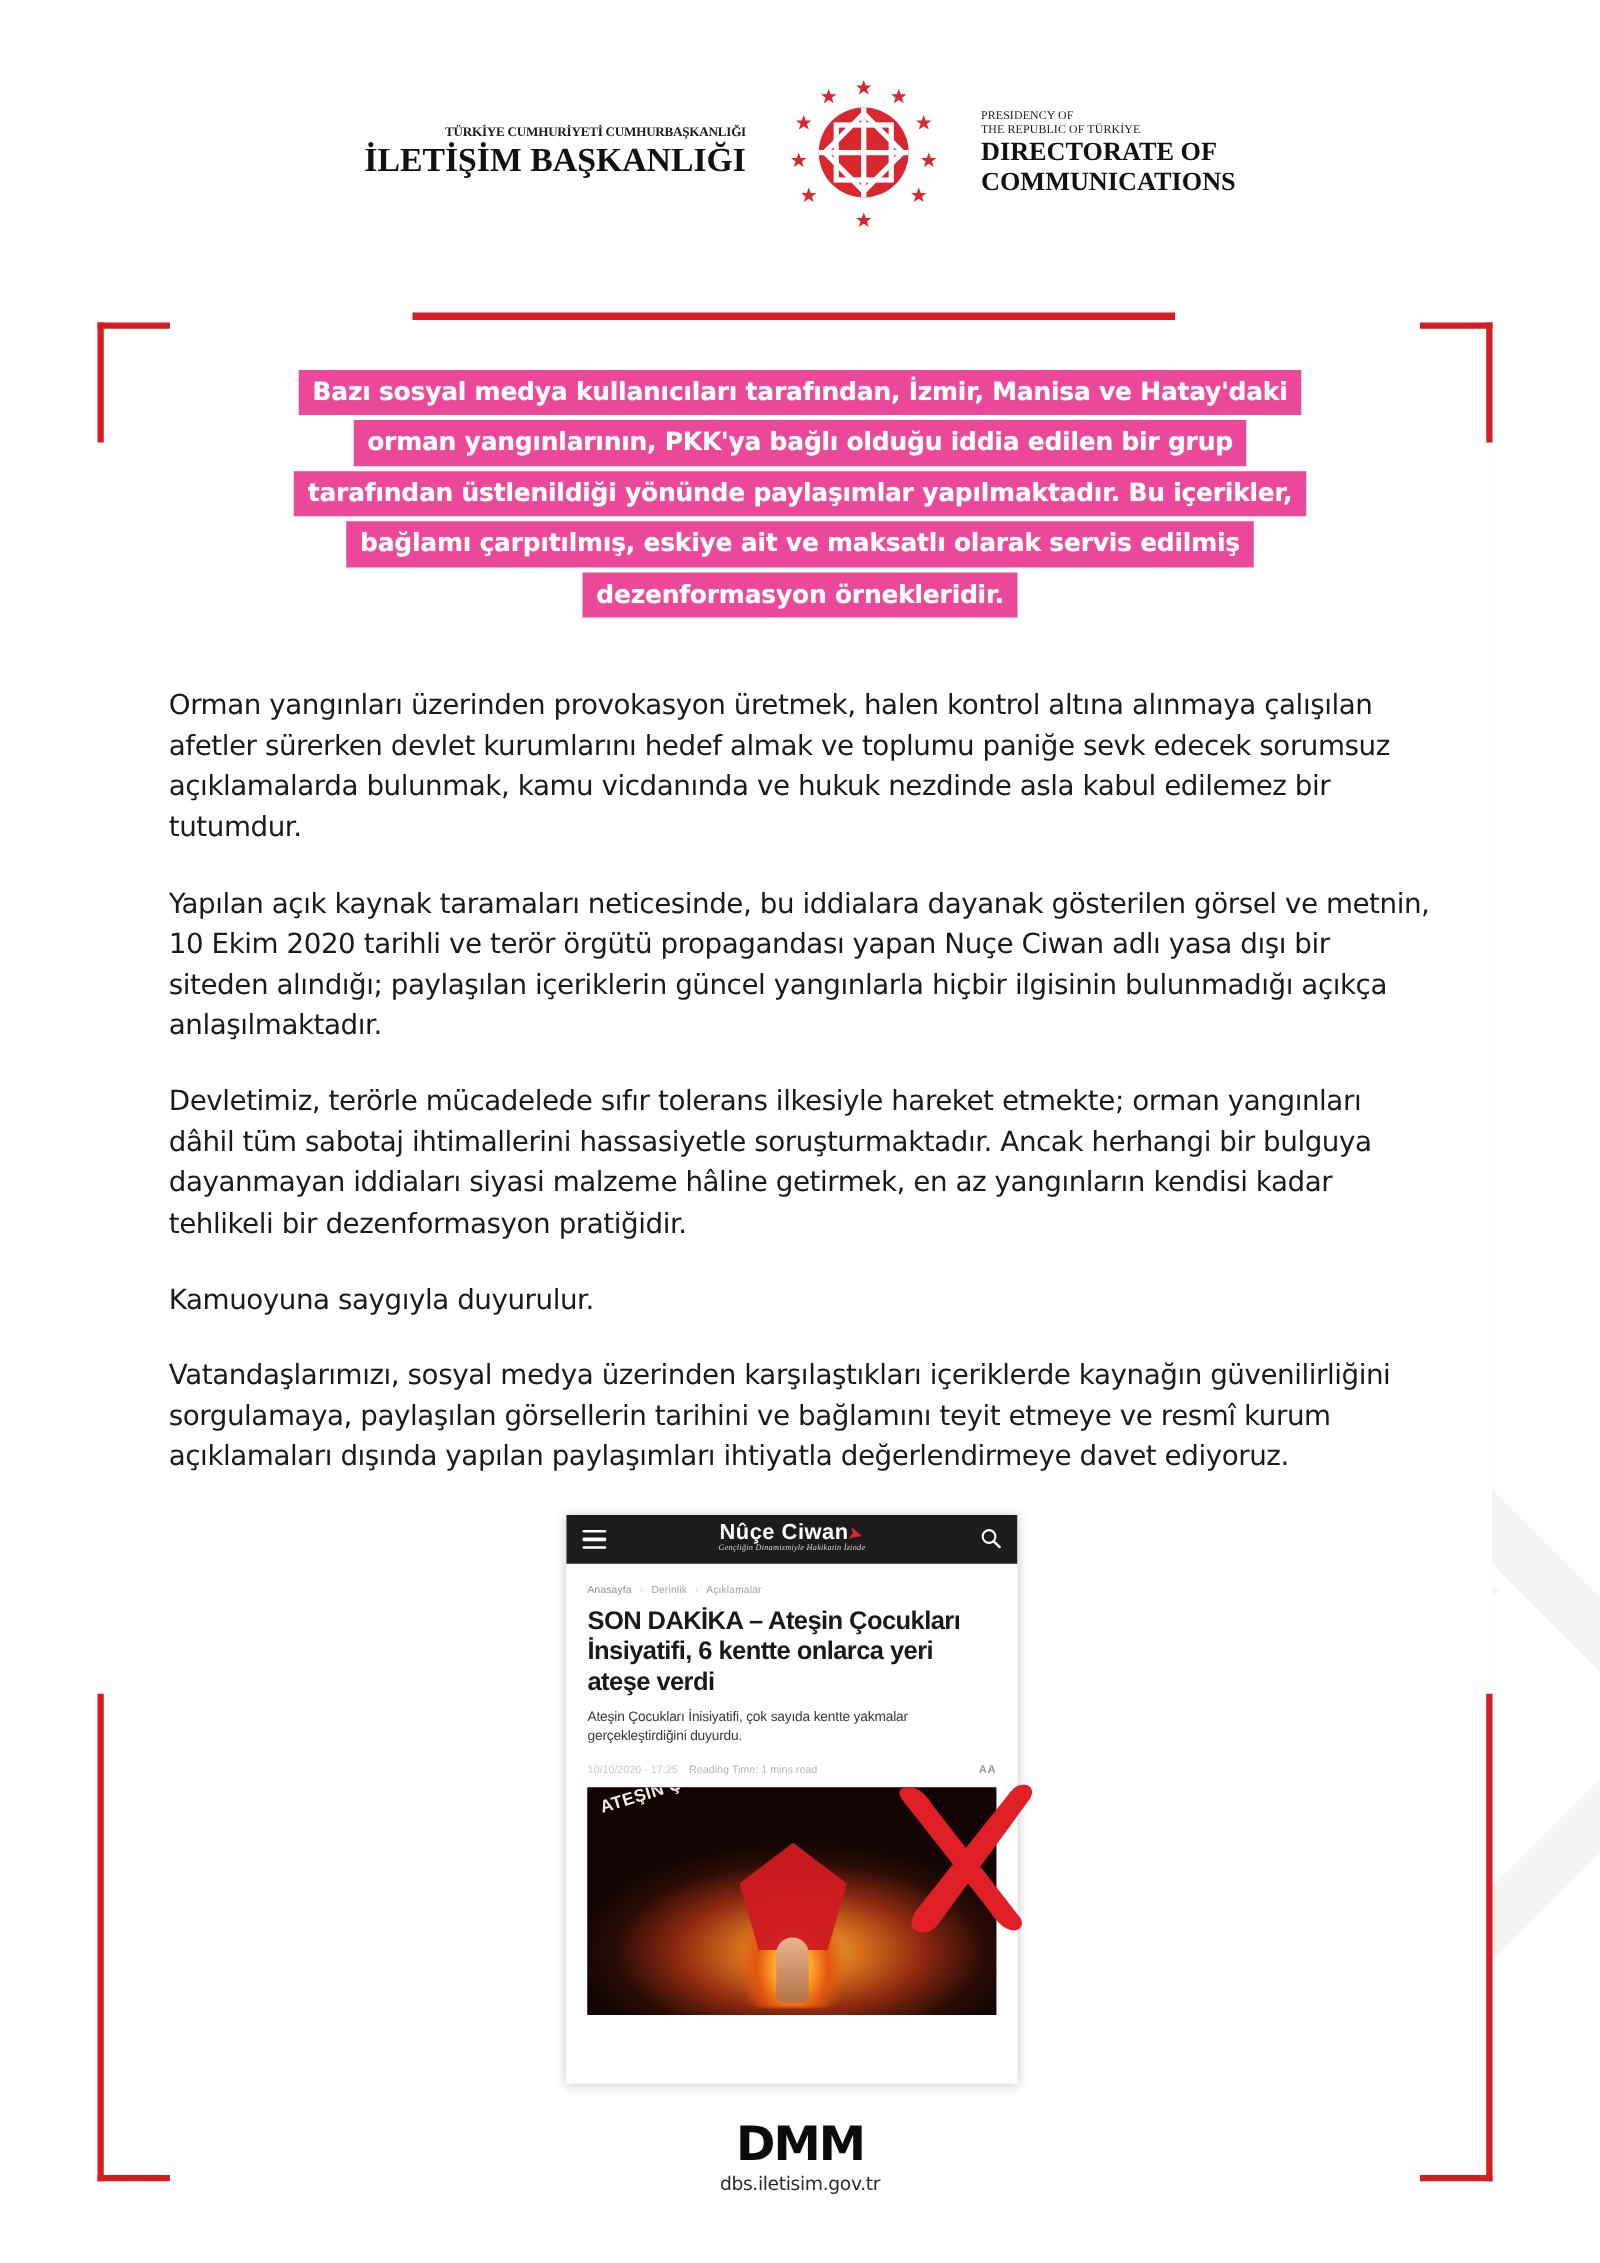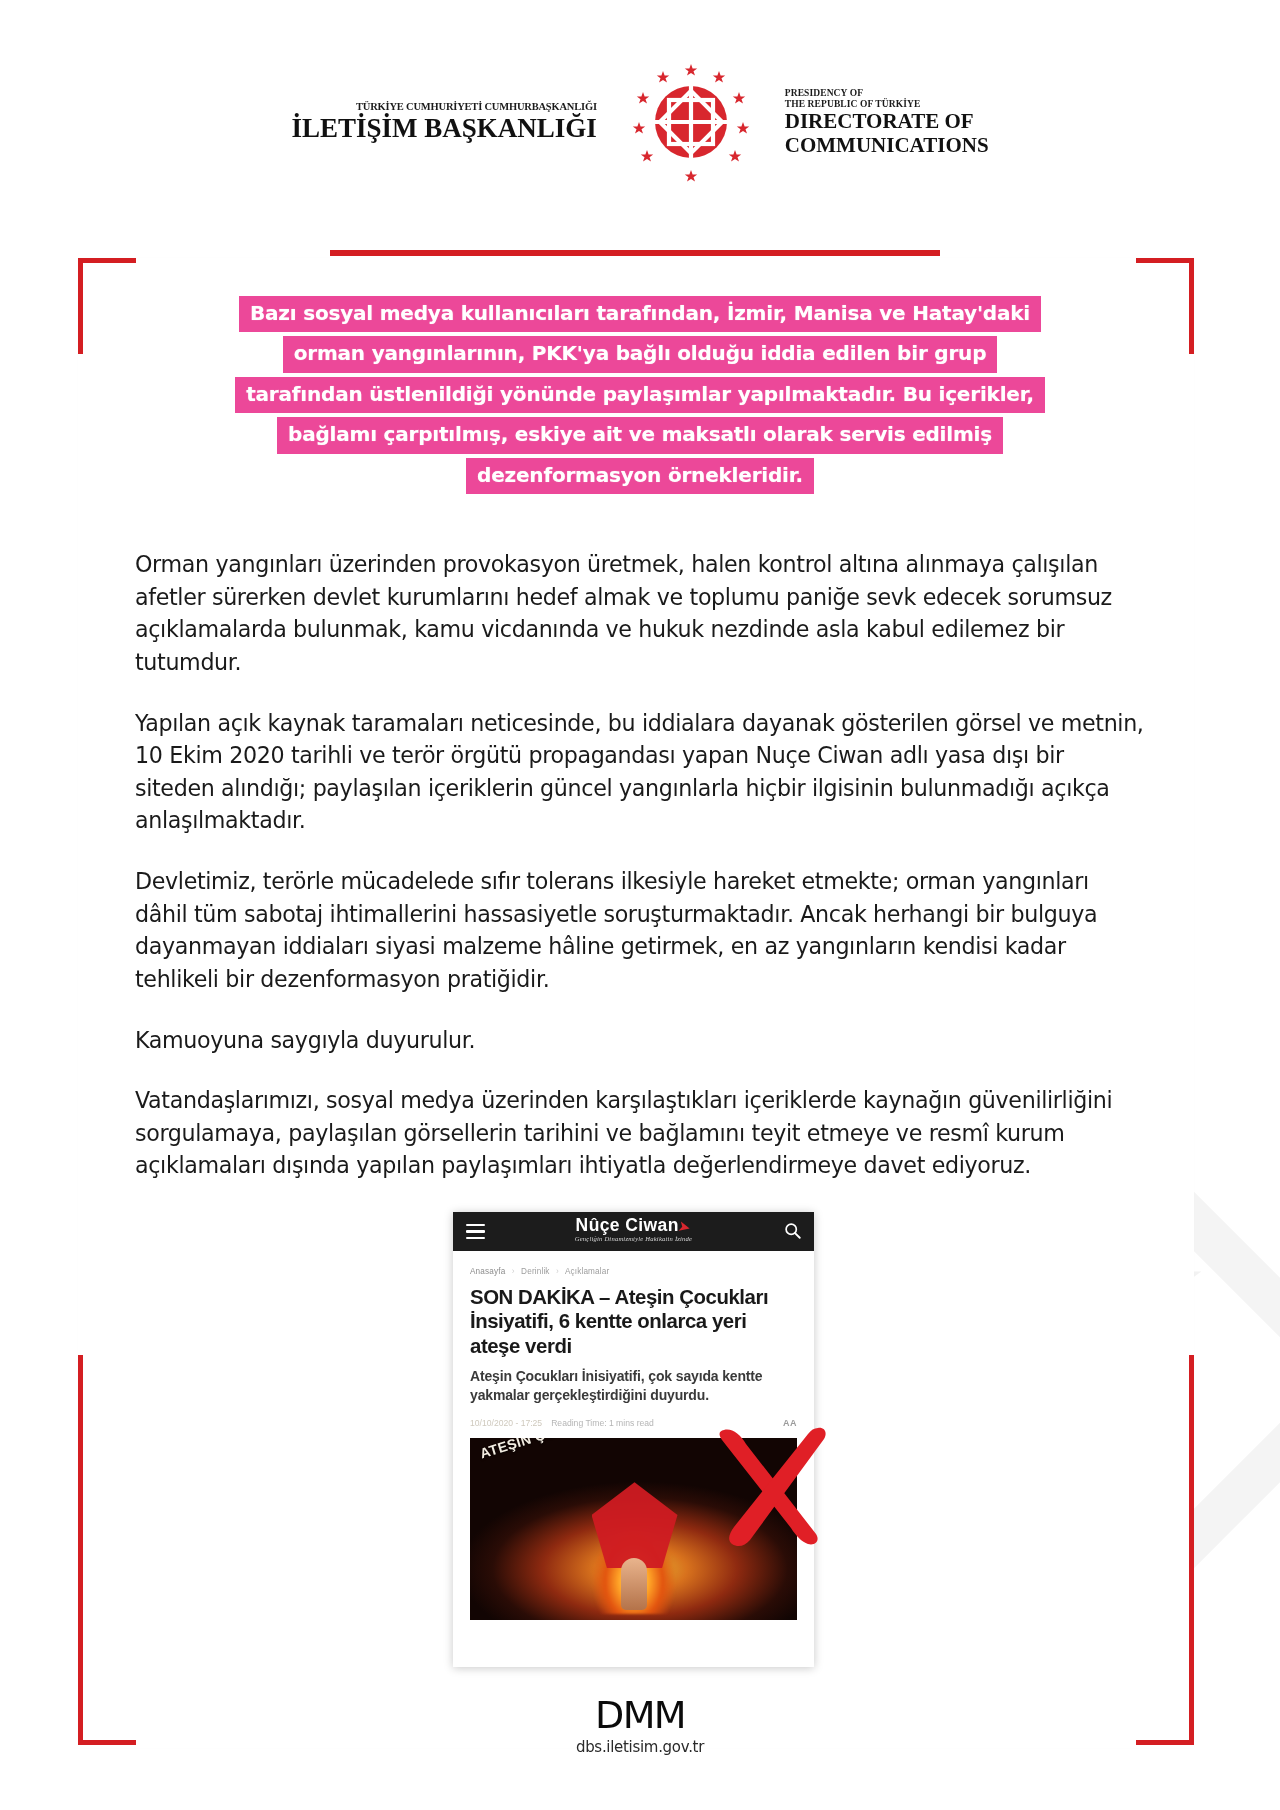--- a/index.html
+++ b/index.html
@@ -64,21 +64,21 @@
     font-size: 27px;
     letter-spacing: 0px;
     color: #111111;
     white-space: nowrap;
     margin-top: 1px;
     text-align: center;
   }
   .logo-text-right { text-align: left; }
   .logo-text-right .small {
     font-family: "Liberation Serif", serif;
-    font-weight: bold;
+    font-weight: normal;
     font-size: 9.5px;
     letter-spacing: 0.1px;
     color: #1b1b1b;
     line-height: 1.12;
     white-space: nowrap;
   }
   .logo-text-right .big {
     font-family: "Liberation Serif", serif;
     font-weight: bold;
     font-size: 21px;
@@ -222,22 +222,22 @@
     font-family: "Liberation Sans", sans-serif;
     font-weight: bold;
     font-size: 20.4px;
     line-height: 1.2;
     color: #191919;
     letter-spacing: -0.45px;
     margin-bottom: 9px;
   }
   #shot-sub {
     font-family: "Liberation Sans", sans-serif;
-    font-weight: bold;
-    font-size: 14px;
+    font-weight: normal;
+    font-size: 11px;
     line-height: 1.35;
     color: #3a3a3a;
     letter-spacing: -0.15px;
     margin-bottom: 13px;
   }
   #shot-meta {
     display: flex;
     align-items: center;
     gap: 9px;
     font-family: "Liberation Sans", sans-serif;
@@ -313,21 +313,21 @@
 
   
   #footer {
     position: absolute;
     left: 0; top: 1696px;
     width: 1280px;
     text-align: center;
   }
   #dmm {
     font-family: "DejaVu Sans", sans-serif;
-    font-weight: normal;
+    font-weight: bold;
     font-size: 38px;
     letter-spacing: -1.6px;
     color: #0b0b0b;
     line-height: 1;
   }
   #dmm-url {
     font-family: "DejaVu Sans", sans-serif;
     font-size: 15px;
     color: #2a2a2a;
     letter-spacing: -0.3px;

